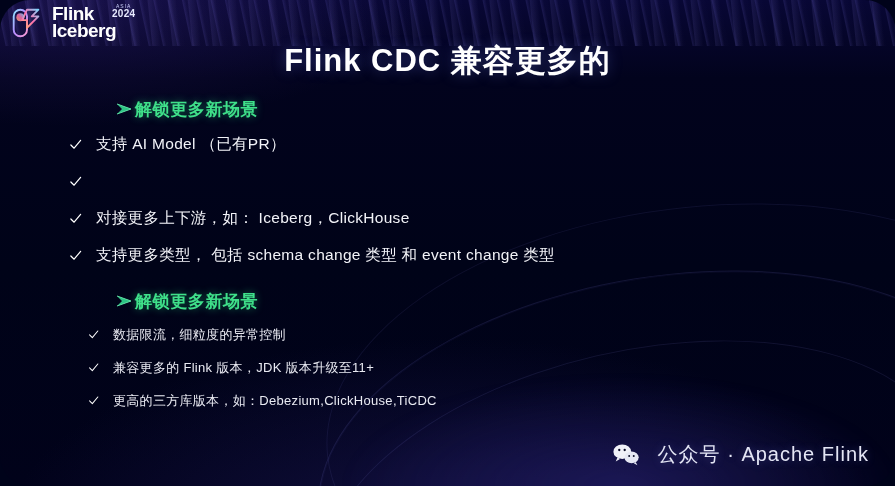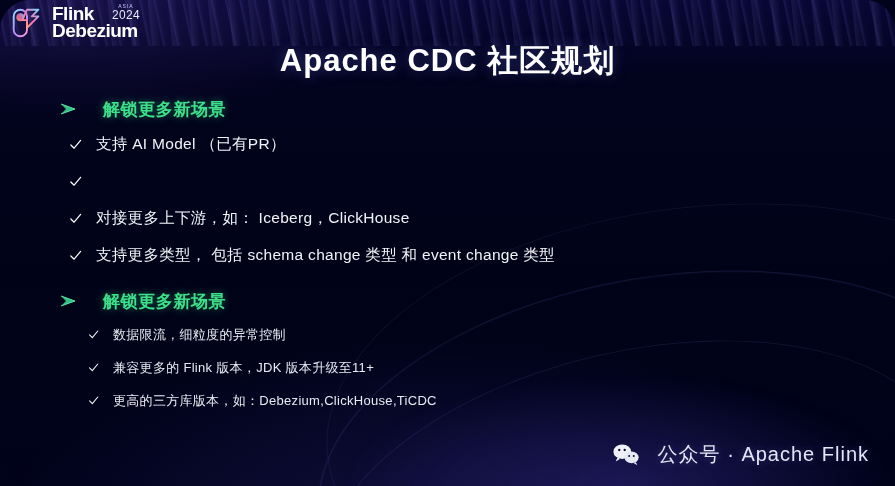--- a/index.html
+++ b/index.html
@@ -84,39 +84,39 @@
   .logo-line {
     color:#ffffff; font-weight:700; letter-spacing:-0.5px;
     font-size:19px; display:block;
   }
   .logo-line.l2 { font-size:19px; }
   .badge {
     position:absolute; left:60px; top:0px;
     text-align:center; line-height:1;
   }
   .badge .asia { font-size:5px; color:#cfd3ff; letter-spacing:1px; display:block; }
-  .badge .year { font-size:12px; color:#e8eaff; font-weight:400; letter-spacing:0.3px; display:block; }
+  .badge .year { font-size:10px; color:#e8eaff; font-weight:700; letter-spacing:0.3px; display:block; }
 
   
   .title {
     position:absolute; top:40px; left:0; width:100%;
     text-align:center; z-index:4;
     color:#ffffff; font-size:31px; font-weight:700;
     letter-spacing:1px;
     text-shadow:0 0 14px rgba(120,140,255,0.35);
   }
 
   
   .content { position:absolute; left:0; top:92px; width:100%; z-index:4; }
 
   .section { margin-bottom:2px; }
 
   .sec-head {
-    display:flex; align-items:center; gap:26px;
-    padding-left:60px; height:34px;
+    display:flex; align-items:center; gap:2px;
+    padding-left:116px; height:34px;
   }
   .arrow-icon { width:17px; height:14px; flex:none; display:block; }
   .sec-title {
     color:#3fe08a; font-size:17px; font-weight:700; letter-spacing:0.6px;
     text-shadow:0 0 9px rgba(40,220,130,0.45);
   }
 
   .item {
     display:flex; align-items:center; gap:14px;
     padding-left:69px; height:37px;
@@ -163,29 +163,29 @@
           <stop offset="50%" stop-color="#ff6fae"></stop>
           <stop offset="100%" stop-color="#7ad8ff"></stop>
         </linearGradient>
       </defs>
       <path d="M6 13 a7 7 0 0 1 14 0 v14 a7 7 0 0 1 -14 0 z" fill="none" stroke="url(#lg1)" stroke-width="2"></path>
       <path d="M20 6 h12 l-7 7 h7 l-12 12 v-8 h-5 z" fill="none" stroke="url(#lg2)" stroke-width="2" stroke-linejoin="round"></path>
       <circle cx="13" cy="14" r="4.2" fill="url(#lg2)" opacity="0.85"></circle>
     </svg>
     <div class="logo-text">
       <span class="logo-line">Flink</span>
-      <span class="logo-line l2">Debezium</span>
+      <span class="logo-line l2">Iceberg</span>
       <span class="badge">
         <span class="asia">ASIA</span>
         <span class="year">2024</span>
       </span>
     </div>
   </div>
 
-  <div class="title">Apache CDC 社区规划</div>
+  <div class="title">Flink CDC 兼容更多的</div>
 
   <div class="content">
 
     <div class="section sec1">
       <div class="sec-head">
         <svg class="arrow-icon" viewBox="0 0 17 14">
           <path d="M1 2 L15 7 L1 12 L6 7 Z" fill="#2fcf8a" opacity="0.95"></path>
           <path d="M1 2 L15 7 L1 12" fill="none" stroke="#5fe0a5" stroke-width="1"></path>
         </svg>
         <span class="sec-title">解锁更多新场景</span>

